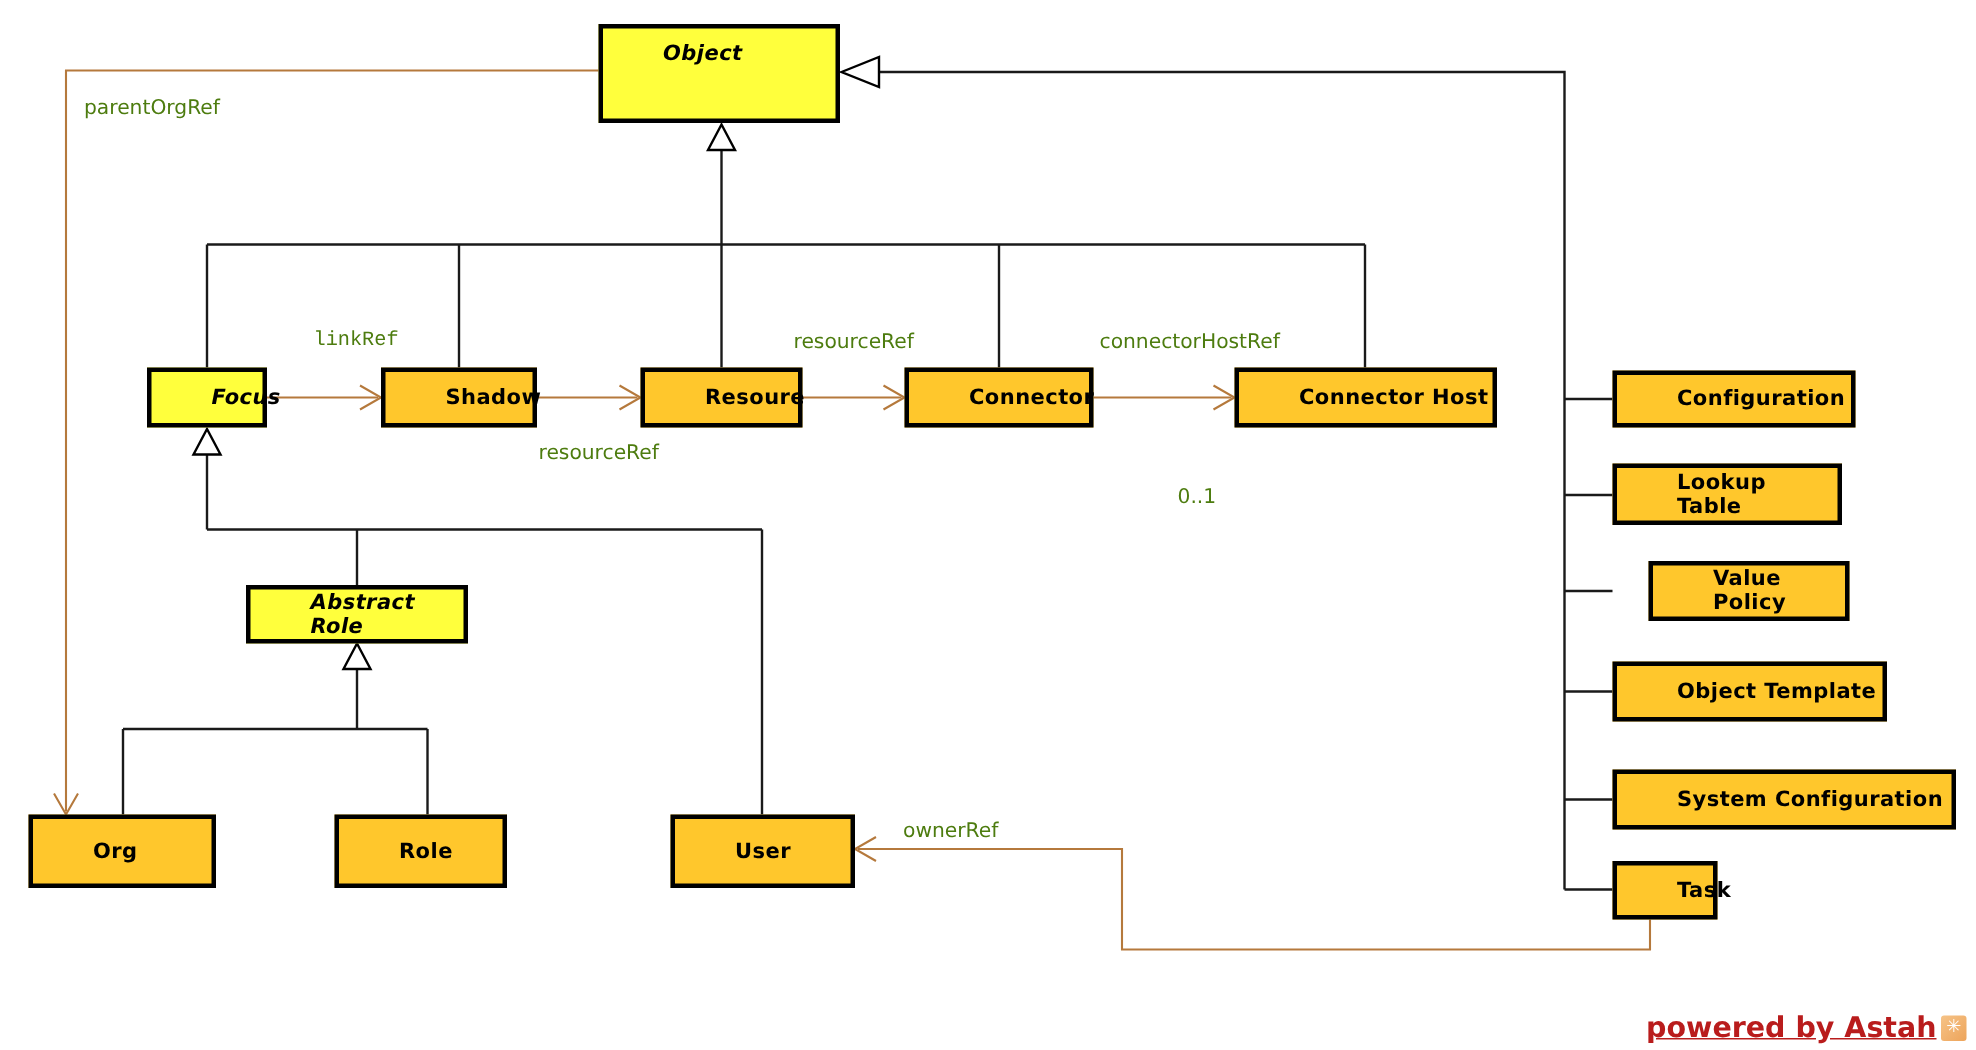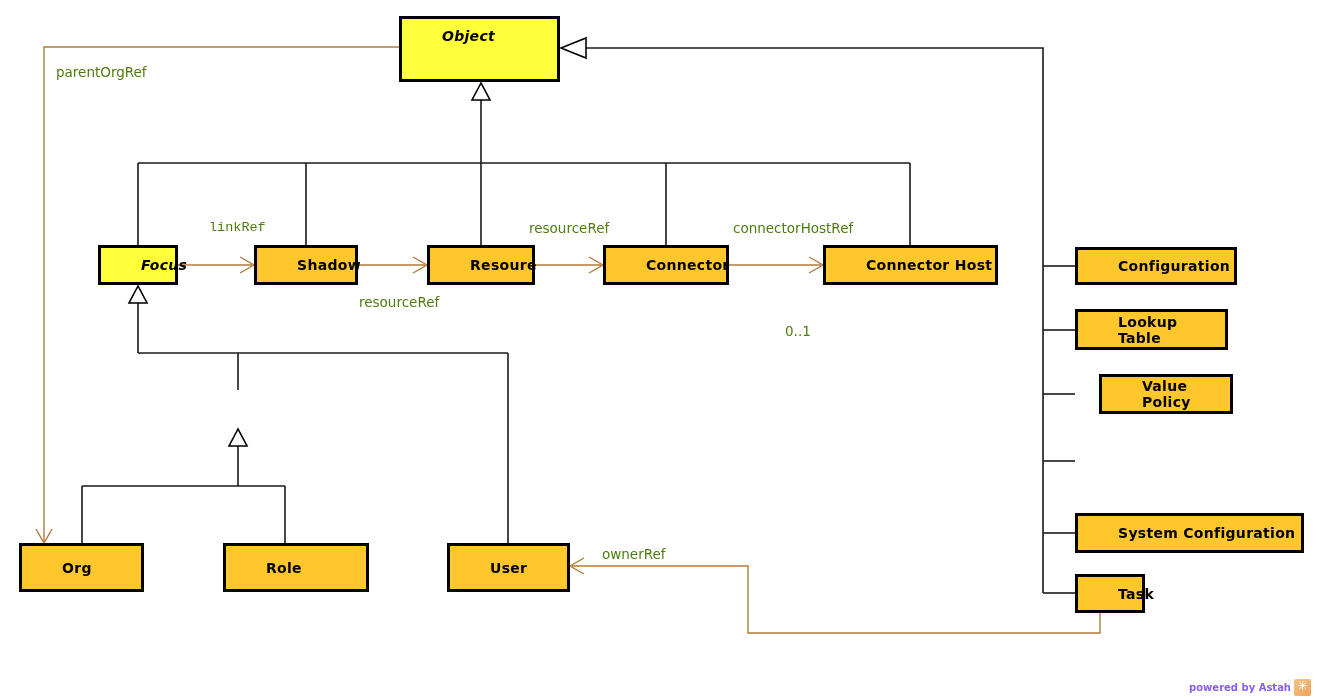--- a/index.html
+++ b/index.html
@@ -17,21 +17,21 @@
   .uml-class.abstract{background:#FFFF3C;font-style:italic;}
   .uml-class.top-aligned{align-items:flex-start;padding-top:9px;}
   .edge-label{
     position:absolute;font-size:13.5px;color:#4d7c0f;white-space:nowrap;
     font-weight:normal;
   }
   .watermark{
     position:absolute;right:6px;bottom:4px;display:flex;align-items:center;gap:3px;
     text-decoration:none;
   }
-  .watermark-text{color:#8b5cf6;font-weight:bold;font-size:10px;}
+  .watermark-text{color:#b91c1c;font-weight:bold;font-size:19px;text-decoration:underline;}
   .astah-logo{
     width:17px;height:17px;background:linear-gradient(135deg,#F6C387,#EDA45B);
     color:#ffffff;font-size:12px;line-height:17px;text-align:center;
     border-radius:2px;position:relative;
   }
   .astah-logo span{position:relative;top:-1px;}
   svg{display:block;}
 </style>
 </head>
 <body>
@@ -108,45 +108,51 @@
   </div>
 
   <div class="uml-class" style="left:603px;top:245px;width:126px;height:40px;">
     <span>Connector</span>
   </div>
 
   <div class="uml-class" style="left:823px;top:245px;width:175px;height:40px;">
     <span>Connector Host</span>
   </div>
 
+  <div class="uml-class abstract" style="left:164px;top:390px;width:148px;height:39px;">
+    <span>Abstract Role</span>
+  </div>
 
   <div class="uml-class" style="left:19px;top:543px;width:125px;height:49px;">
     <span>Org</span>
   </div>
 
-  <div class="uml-class" style="left:223px;top:543px;width:146px;height:49px;">
+  <div class="uml-class" style="left:223px;top:543px;width:115px;height:49px;">
     <span>Role</span>
   </div>
 
   <div class="uml-class" style="left:447px;top:543px;width:123px;height:49px;">
     <span>User</span>
   </div>
 
   <div class="uml-class" style="left:1075px;top:247px;width:162px;height:38px;">
     <span>Configuration</span>
   </div>
 
   <div class="uml-class" style="left:1075px;top:309px;width:153px;height:41px;">
     <span>Lookup Table</span>
   </div>
 
   <div class="uml-class" style="left:1075px;top:374px;width:134px;height:40px;margin-left:24px;">
     <span>Value Policy</span>
   </div>
 
+  <div class="uml-class" style="left:1075px;top:441px;width:183px;height:40px;">
+    <span>Object Template</span>
+  </div>
 
   <div class="uml-class" style="left:1075px;top:513px;width:229px;height:40px;">
     <span>System Configuration</span>
   </div>
 
   <div class="uml-class" style="left:1075px;top:574px;width:70px;height:39px;">
     <span>Task</span>
   </div>
 
   <div class="edge-label" style="left:56px;top:64px;">parentOrgRef</div>

